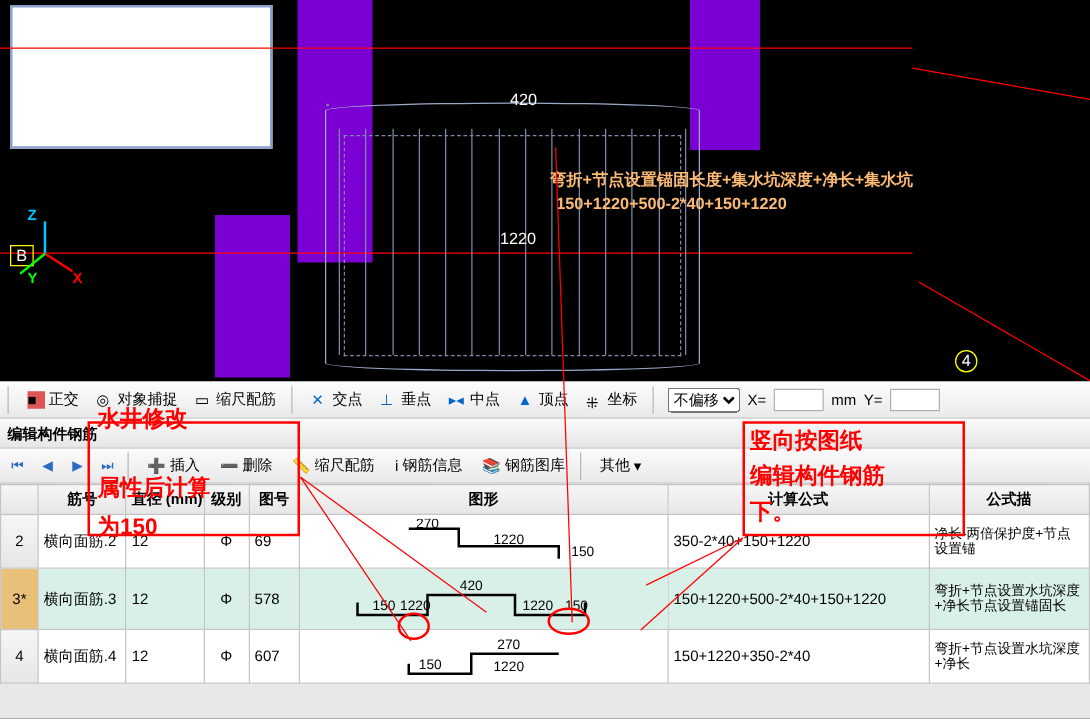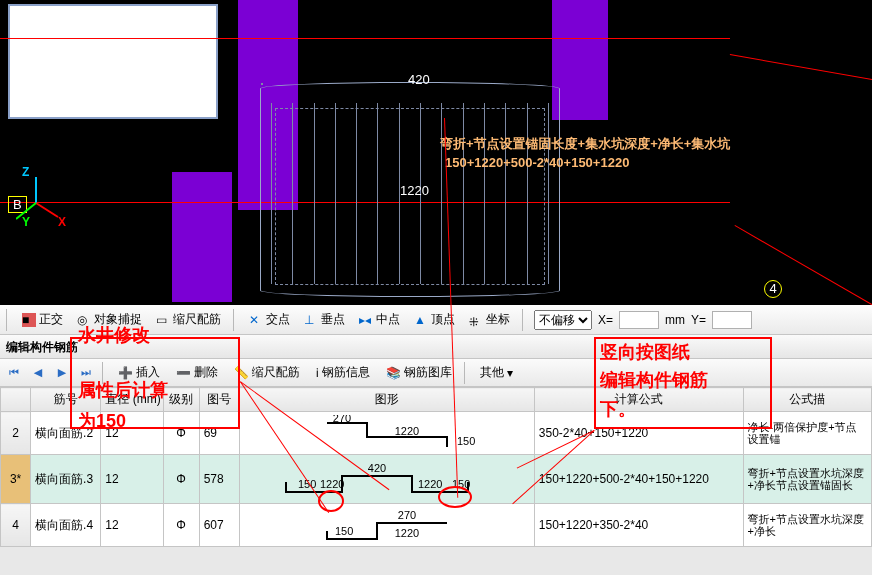--- a/index.html
+++ b/index.html
@@ -101,21 +101,21 @@
 .grid { width:100%; border-collapse:collapse; table-layout:fixed; }
 .grid th, .grid td {
   border:1px solid #c5c5c5;
   font-size:12px;
   padding:3px 4px;
   text-align:center;
   height: 42px;
   overflow:hidden;
   white-space:nowrap;
 }
-.grid th { background:linear-gradient(#f6f6f6,#e6e6e6); font-weight:normal; height:24px; }
+.grid th { background:linear-gradient(#f6f6f6,#e6e6e6); font-weight:bold; height:24px; }
 .grid td.left { text-align:left; }
 .row-sel td { background:#d8f0e8; }
 .row-sel td:first-child { background:#e8c078; }
 .row-head { background:linear-gradient(#f6f6f6,#e6e6e6); width:30px; }
 
 .col-rowhead { width:30px; }
 .col-name { width:70px; }
 .col-dia { width:62px; }
 .col-lvl { width:36px; }
 .col-no { width:40px; }

